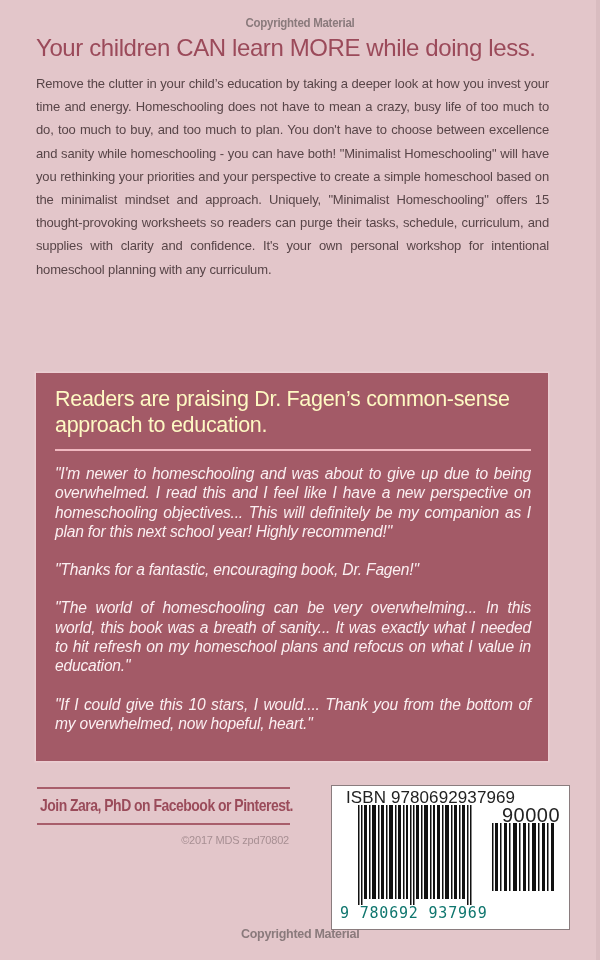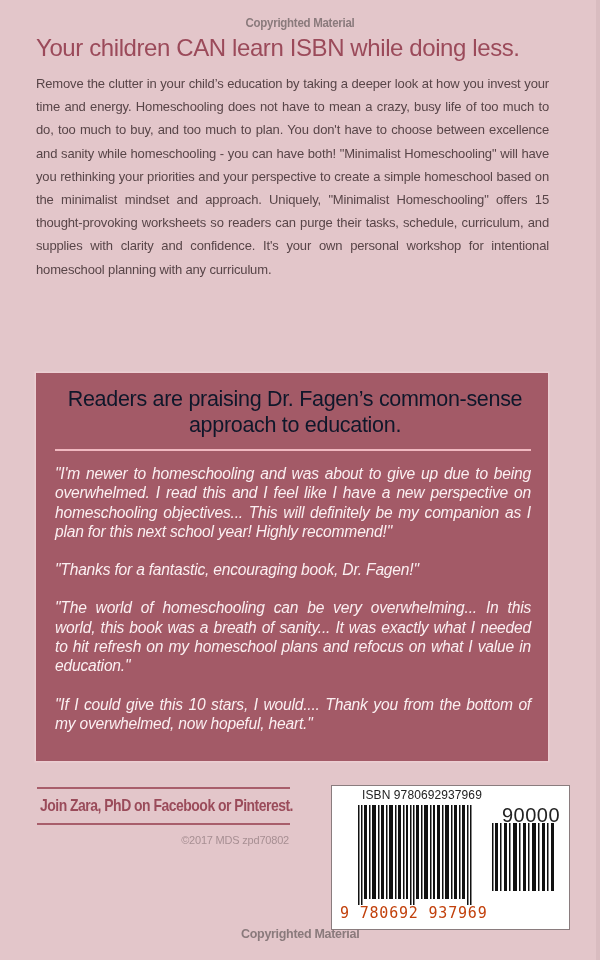--- a/index.html
+++ b/index.html
@@ -29,21 +29,21 @@
     font-size: 13px; line-height: 23.2px; color: #584548;
     text-align: justify; margin: 0; letter-spacing: -0.15px;
   }
   .praise-box {
     position: absolute; left: 36px; top: 373px; width: 512px; height: 388px;
     background: #a35a67;
     box-shadow: 0 0 0 1.5px #ecced2;
   }
   .praise-title {
     position: absolute; left: 19px; top: 13px; width: 480px;
-    font-size: 21.5px; line-height: 26px; color: #0f172a; letter-spacing: -0.3px; text-align: center;
+    font-size: 21.5px; line-height: 26px; color: #fef9c3; letter-spacing: -0.3px;
   }
   .praise-rule {
     position: absolute; left: 19px; top: 76px; width: 476px; height: 2px;
     background: #f0b8c0;
   }
   .reviews {
     position: absolute; left: 19px; top: 91px; width: 476px;
   }
   .review {
     margin: 0 0 19px 0; font-style: italic;
@@ -61,51 +61,50 @@
   }
   .copyright-small {
     position: absolute; left: 37px; top: 834px; width: 252px;
     text-align: right; font-size: 11px; color: #a78f93; letter-spacing: -0.2px;
   }
   .barcode-box {
     position: absolute; left: 331px; top: 785px; width: 237px; height: 143px;
     background: #ffffff; border: 1px solid #8a7c7e;
   }
   .isbn-label {
-    position: absolute; left: 14px; top: 2px; font-size: 12px; color: #222;
+    position: absolute; left: 14px; top: 2px; font-size: 17px; color: #222;
     letter-spacing: 0.1px;
-    margin-left: 16px;
   }
   .bars {
     position: absolute; left: 26px; top: 19px; width: 114px; height: 100px;
   }
   .bars-supp {
     position: absolute; left: 160px; top: 37px; width: 64px; height: 68px;
   }
   .supp-label {
     position: absolute; left: 170px; top: 18px; font-size: 20px; color: #222;
     letter-spacing: 0.5px;
   }
   .isbn-digits {
-    position: absolute; left: 8px; top: 118px; font-size: 15px; color: #c2410c;
+    position: absolute; left: 8px; top: 118px; font-size: 15px; color: #0f766e;
     font-family: "DejaVu Sans Mono", monospace; letter-spacing: 0.8px; white-space: pre;
   }
   .copyright-bottom {
     position: absolute; left: 241px; top: 927px;
     font-size: 12.5px; font-weight: bold; color: #8a7a7c; letter-spacing: -0.3px;
   }
 </style>
 </head>
 <body>
 
 <div class="edge-strip"></div>
 
 <div class="copyright-top">Copyrighted Material</div>
 
-<div class="headline">Your children CAN learn ISBN while doing less.</div>
+<div class="headline">Your children CAN learn MORE while doing less.</div>
 
 <p class="blurb">Remove the clutter in your child’s education by taking a deeper look at how you invest your time and energy. Homeschooling does not have to mean a crazy, busy life of too much to do, too much to buy, and too much to plan. You don't have to choose between excellence and sanity while homeschooling - you can have both! "Minimalist Homeschooling" will have you rethinking your priorities and your perspective to create a simple homeschool based on the minimalist mindset and approach. Uniquely, "Minimalist Homeschooling" offers 15 thought-provoking worksheets so readers can purge their tasks, schedule, curriculum, and supplies with clarity and confidence.  It's your own personal workshop for intentional homeschool planning with any curriculum.</p>
 
 <div class="praise-box">
   <div class="praise-title">Readers are praising Dr. Fagen’s common-sense approach to education.</div>
   <div class="praise-rule"></div>
   <div class="reviews">
     <p class="review">"I'm newer to homeschooling and was about to give up due to being overwhelmed. I read this and I feel like I have a new perspective on homeschooling objectives...  This will definitely be my companion as I plan for this next school year! Highly recommend!"</p>
     <p class="review">"Thanks for a fantastic, encouraging book, Dr. Fagen!"</p>
     <p class="review">"The world of homeschooling can be very overwhelming... In this world, this book was a breath of sanity... It was exactly what I needed to hit refresh on my homeschool plans and refocus on what I value in education."</p>

